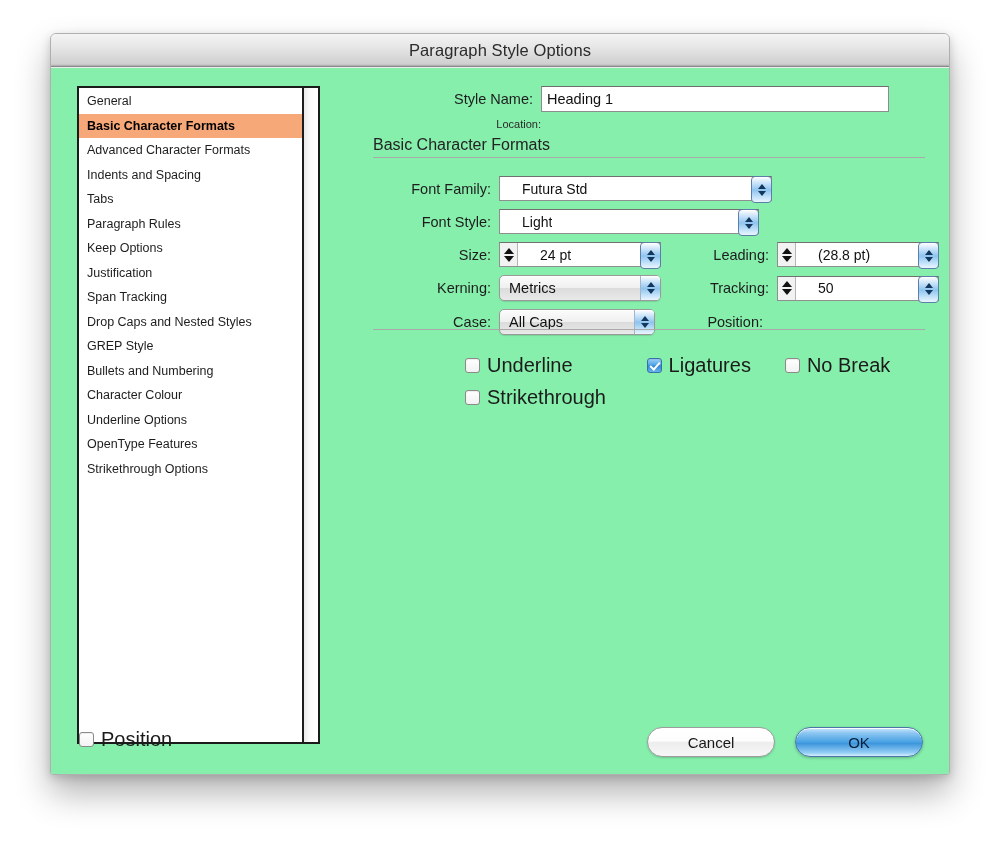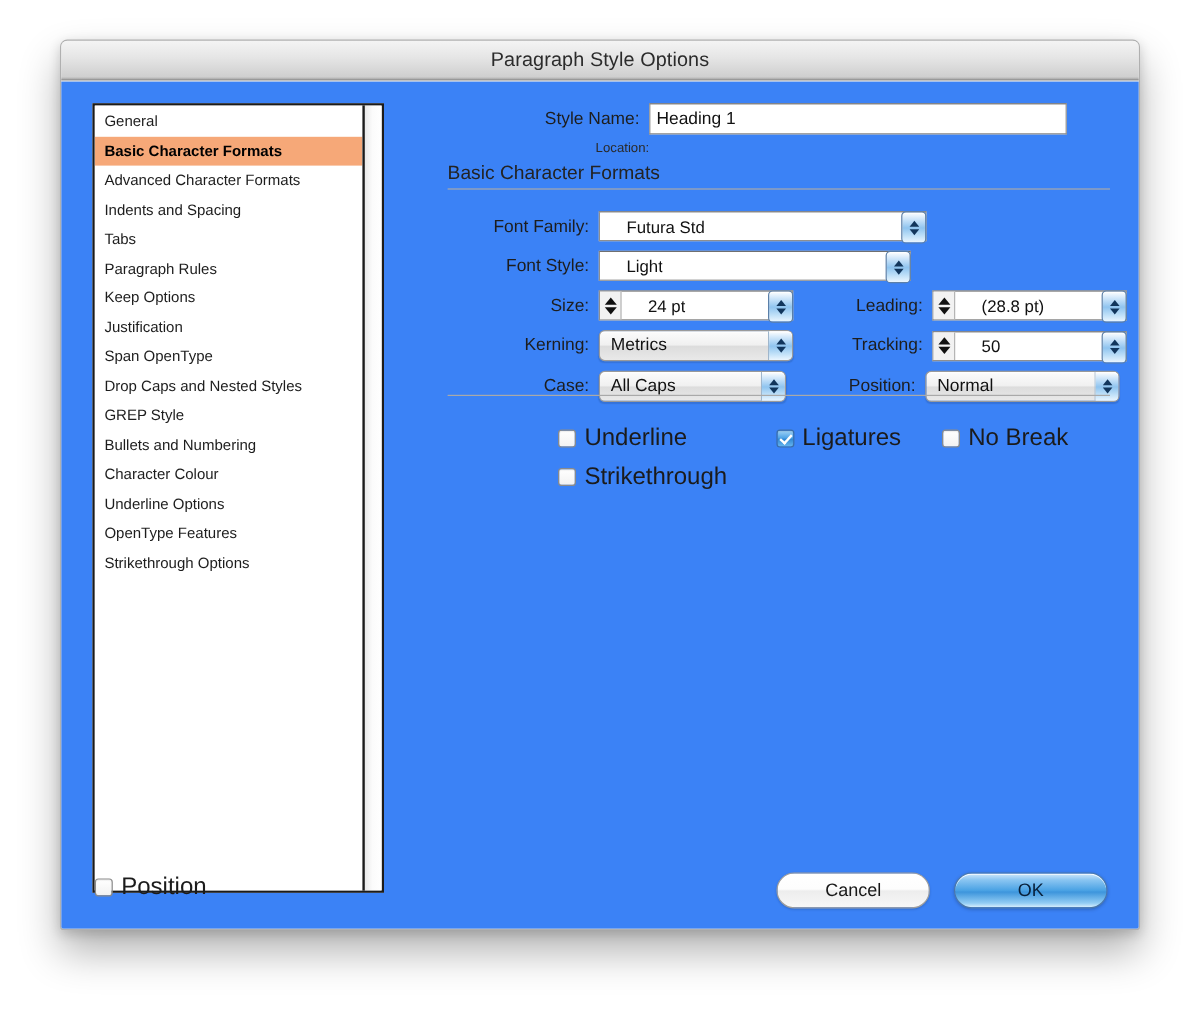--- a/index.html
+++ b/index.html
@@ -32,21 +32,21 @@
   }
   #titlebar .title {
     font-size: 16.5px;
     color: #2b2b2b;
     letter-spacing: 0.1px;
   }
 
   #body {
     position: absolute;
     top: 34px; left: 0; right: 0; bottom: 0;
-    background: #3b82f6;
+    background: #86efac;
   }
 
   
   #listwrap {
     position: absolute;
     left: 26px; top: 18px;
     width: 243px; height: 658px;
     background: #ffffff;
     border: 2px solid #1b1b1b;
     display: flex;
@@ -279,21 +279,21 @@
     <div id="listwrap">
       <div id="listcol">
         <div class="list-item">General</div>
         <div class="list-item selected">Basic Character Formats</div>
         <div class="list-item">Advanced Character Formats</div>
         <div class="list-item">Indents and Spacing</div>
         <div class="list-item">Tabs</div>
         <div class="list-item">Paragraph Rules</div>
         <div class="list-item">Keep Options</div>
         <div class="list-item">Justification</div>
-        <div class="list-item">Span OpenType</div>
+        <div class="list-item">Span Tracking</div>
         <div class="list-item">Drop Caps and Nested Styles</div>
         <div class="list-item">GREP Style</div>
         <div class="list-item">Bullets and Numbering</div>
         <div class="list-item">Character Colour</div>
         <div class="list-item">Underline Options</div>
         <div class="list-item">OpenType Features</div>
         <div class="list-item">Strikethrough Options</div>
       </div>
       <div id="scrolltrack"></div>
     </div>
@@ -403,27 +403,20 @@
             <div class="popup" style="width:156px; margin-left:8px;">
               <div class="val">All Caps</div>
               <div class="aqua-arrows">
                 <div class="tri-up"></div>
                   <div class="tri-dn"></div>
               </div>
             </div>
           </div>
           <div class="cellR">
             <div class="lbl" style="width:88px;">Position:</div>
-            <div class="popup" style="width:162px; margin-left:8px;">
-              <div class="val">Normal</div>
-              <div class="aqua-arrows">
-                <div class="tri-up"></div>
-                  <div class="tri-dn"></div>
-              </div>
-            </div>
           </div>
         </div>
       </div>
 
       <div id="divider2"></div>
 
       <div id="checks">
         <div class="cbrow">
           <div class="cbgroup" style="margin-left:92px;">
             <div class="cbox"></div>

